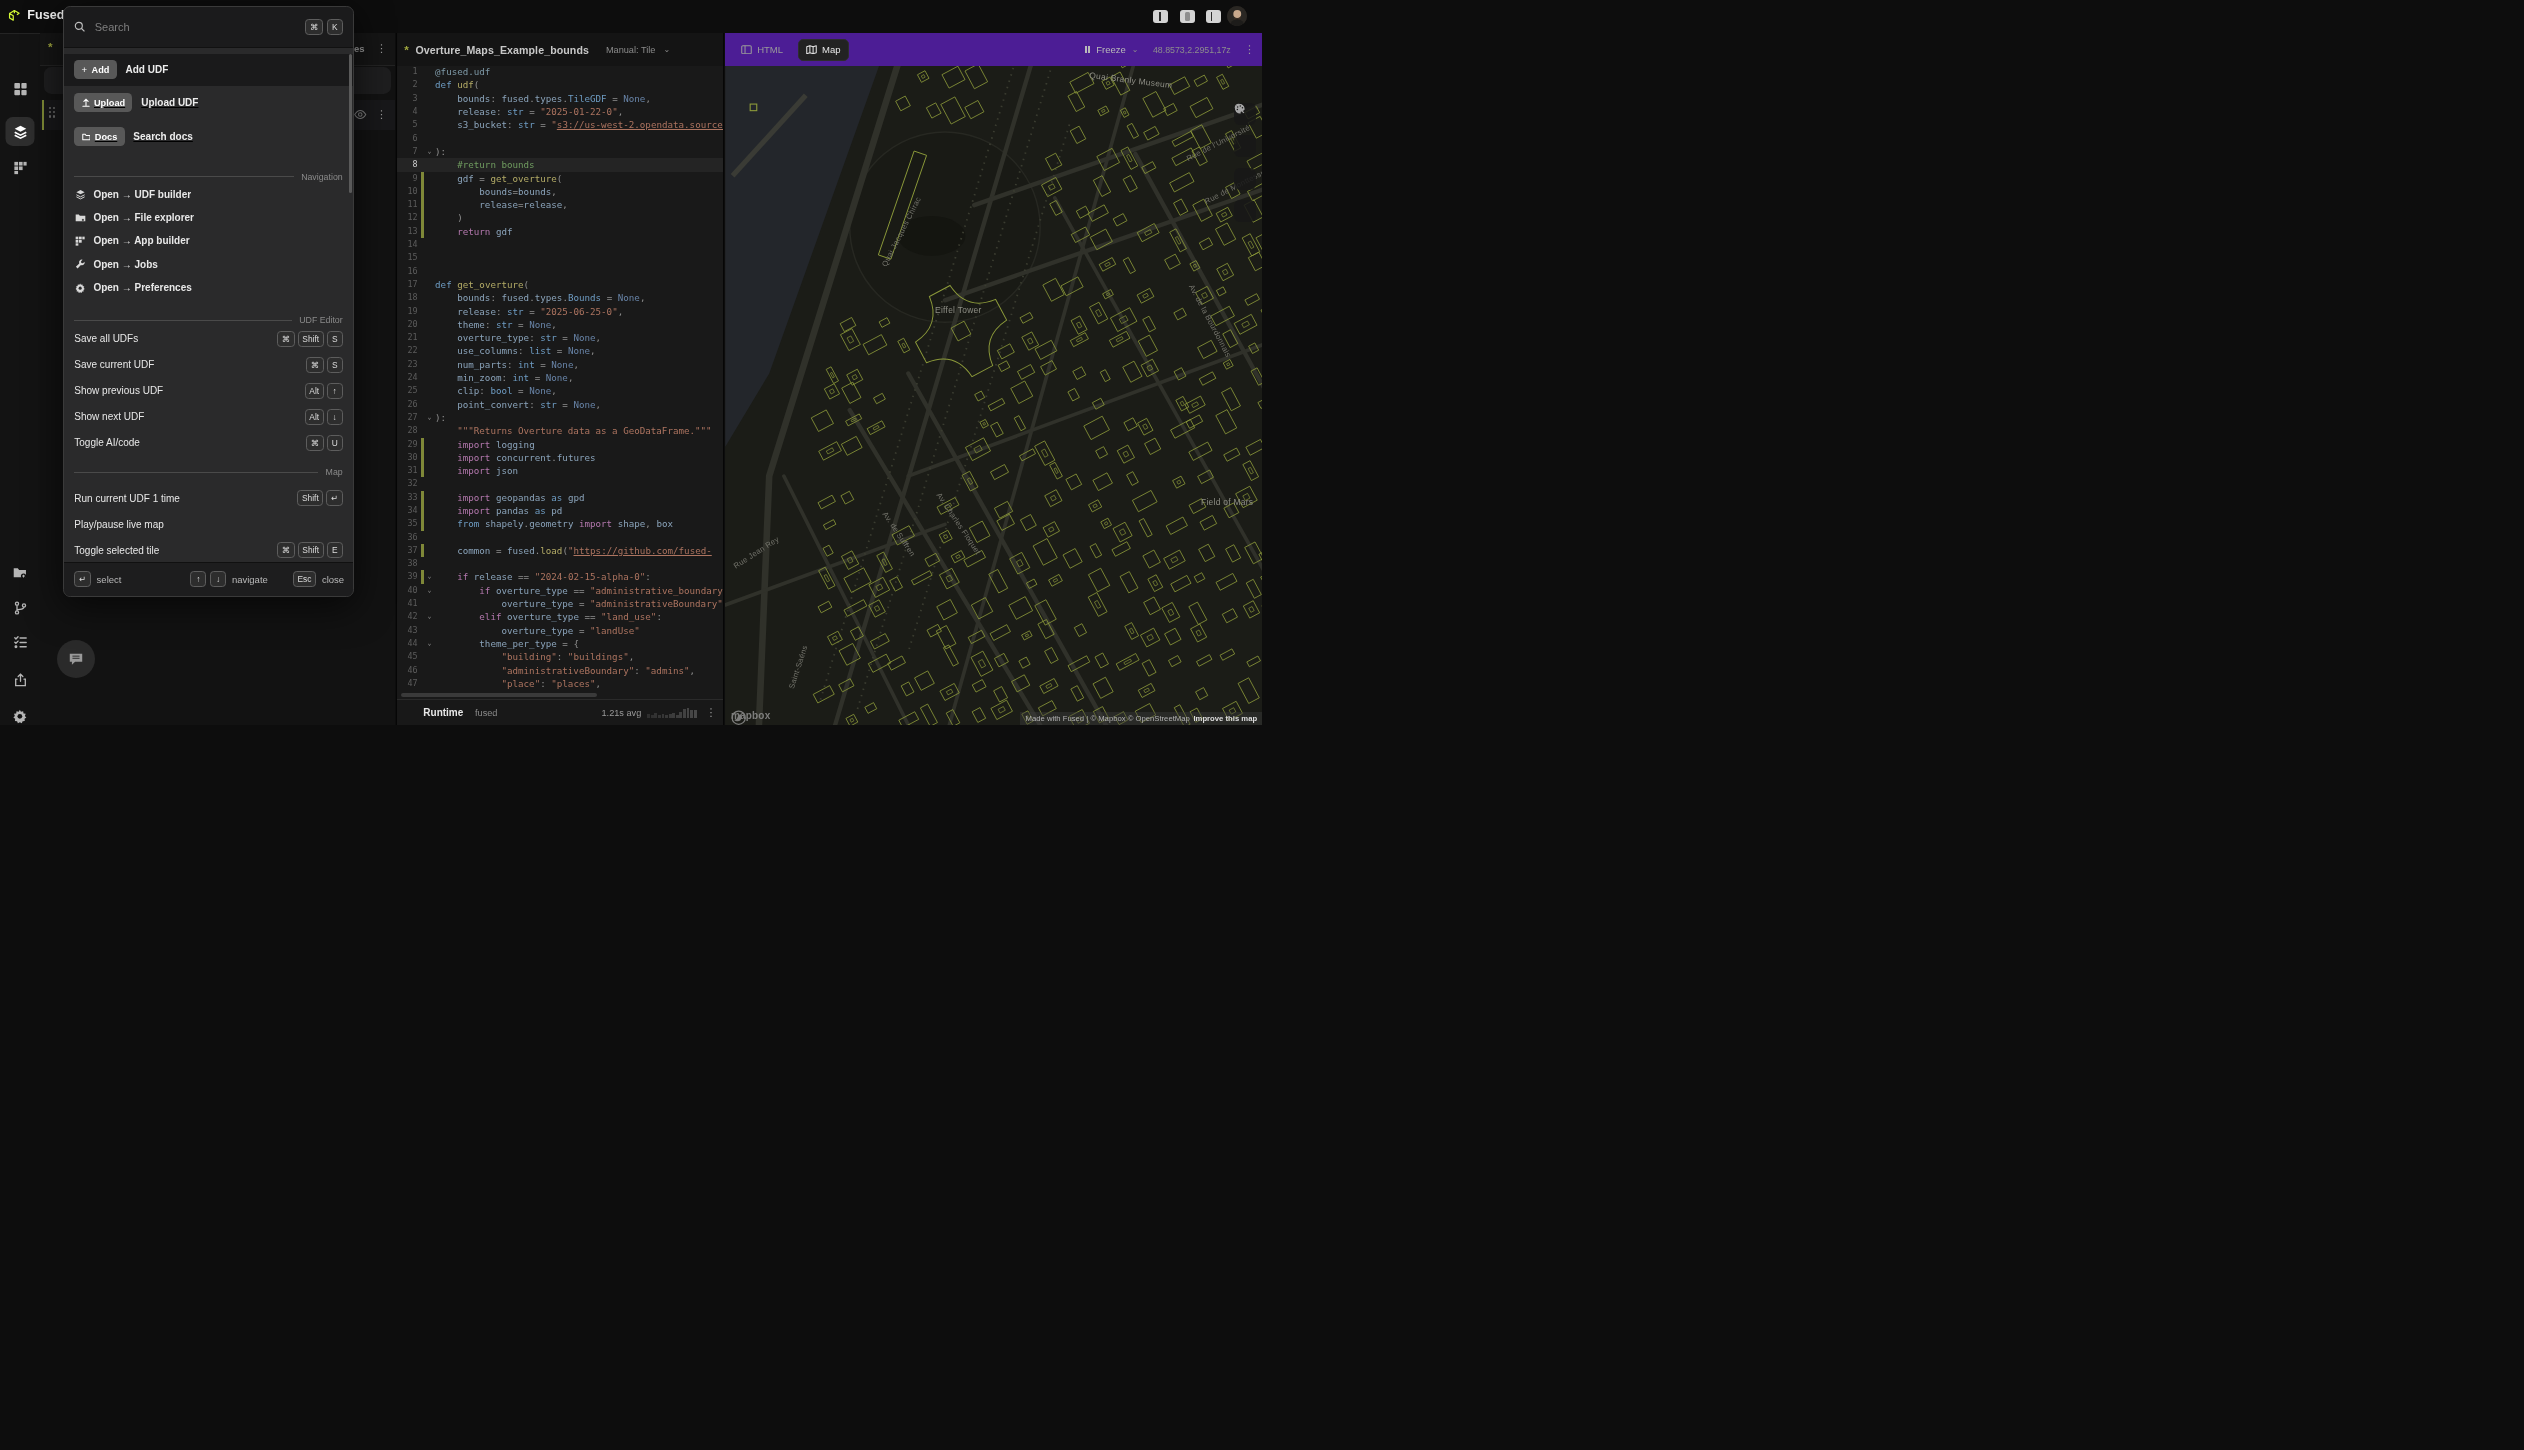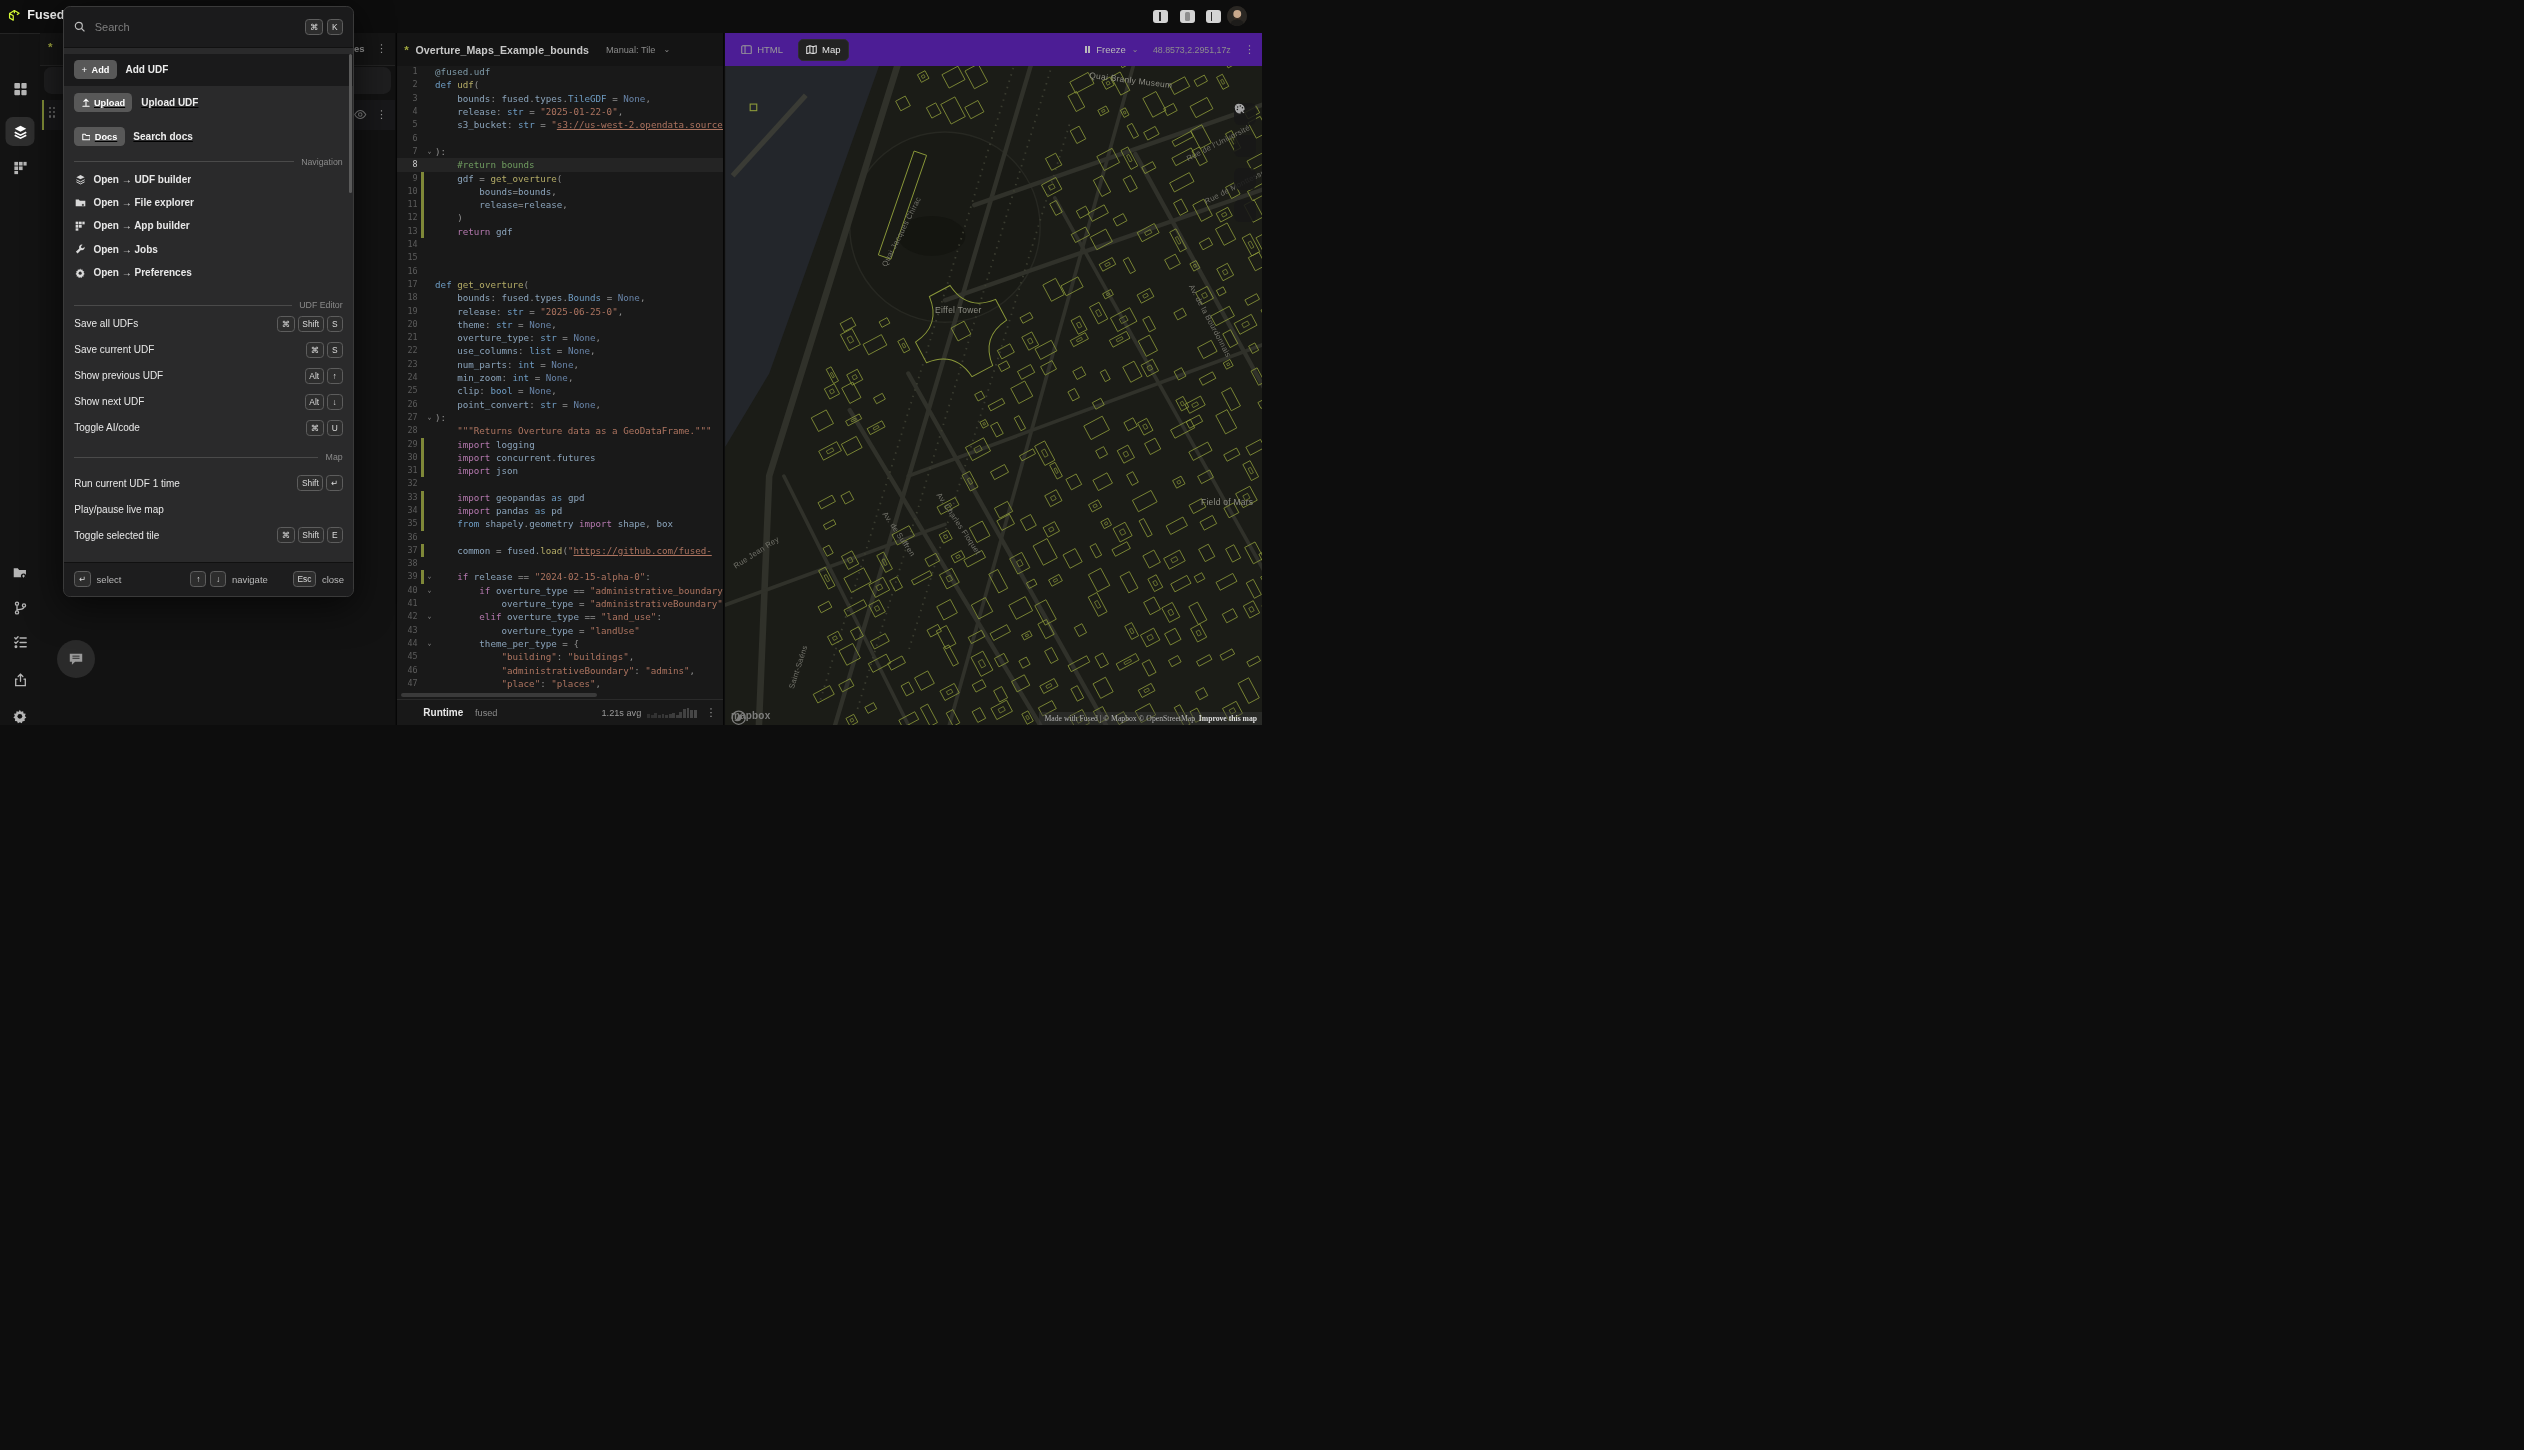--- a/index.html
+++ b/index.html
@@ -93,21 +93,21 @@
   #map-labels { position:absolute; left:0; top:0; width:100%; height:100%; pointer-events:none; }
   .mlbl { position:absolute; color:#73736b; font-size:7.7px; white-space:nowrap; transform-origin:0 0;
     letter-spacing:0.3px; }
   .mlbl.poi { color:#8f8f86; font-size:8.4px; }
   #map-ctrls { position:absolute; right:7.3px; top:37px; display:flex; flex-direction:column; gap:10.3px; }
   .mbtn { width:22px; height:22px; border-radius:5.9px; background:rgba(24,24,24,.88);
     display:flex; align-items:center; justify-content:center; color:#a5a5a5; }
   #mb-logo { position:absolute; left:5.9px; bottom:4.4px; display:flex; align-items:center; gap:2.9px; opacity:.8; }
   #mb-logo .word { color:#969696; font-weight:bold; font-size:10px; letter-spacing:0.2px; }
   #attrib { position:absolute; right:0; bottom:0; height:13px; background:rgba(60,60,60,.45);
-    display:flex; align-items:center; padding:0 5.9px; gap:3.7px; font-size:7.7px; color:#b3b3b3;font-family:Liberation Serif, serif; }
+    display:flex; align-items:center; padding:0 5.9px; gap:3.7px; font-size:7.7px; color:#b3b3b3; }
   #attrib b { color:#dedede; }
 
   
   #palette { position:absolute; left:63px; top:5.9px; width:291px; height:591px; background:#2a2a2b;
     border:0.7px solid #3a3a3a; border-radius:7.3px; z-index:50; box-shadow:0 8.8px 37px rgba(0,0,0,.65);
     overflow:hidden; }
   #pal-search { position:absolute; left:0; top:0; width:100%; height:41px; background:#1b1b1c;
     display:flex; align-items:center; padding:0 10.3px; gap:8.8px; border-bottom:0.7px solid #111; }
   #pal-search .ph { color:#7e7e7e; font-size:11px; flex:1; }
   .kbd { display:inline-flex; align-items:center; justify-content:center; min-width:16px; height:16px;
@@ -1529,21 +1529,21 @@
           <span class="pglyph">
             <svg width="8.8" height="8" viewBox="0 0 12 11" fill="none" stroke="#fff" stroke-width="1.4" stroke-linejoin="round">
               <path d="M1 1.8 h3.4 l1.2 1.6 H11 v6 H1 Z"></path>
             </svg>
           </span>
           <span>Docs</span>
         </span>
         <span class="qlabel">Search docs</span>
       </div>
 
-      <div class="sect" style="margin-top:2px">
+      <div class="sect" style="margin-top:17px">
         <span class="line"></span>
           <span class="st">Navigation</span>
       </div>
       <div class="srow nav-row">
         <span class="icn">
           <svg width="11" height="11" viewBox="0 0 16 16">
               <path d="M8 1.5 L14 4.6 L8 7.7 L2 4.6 Z" fill="currentColor"></path>
               <path d="M2 8.4 L8 11.4 L14 8.4 M2 11.4 L8 14.4 L14 11.4" fill="none" stroke="currentColor" stroke-width="1.4"></path>
             </svg>
         </span>

